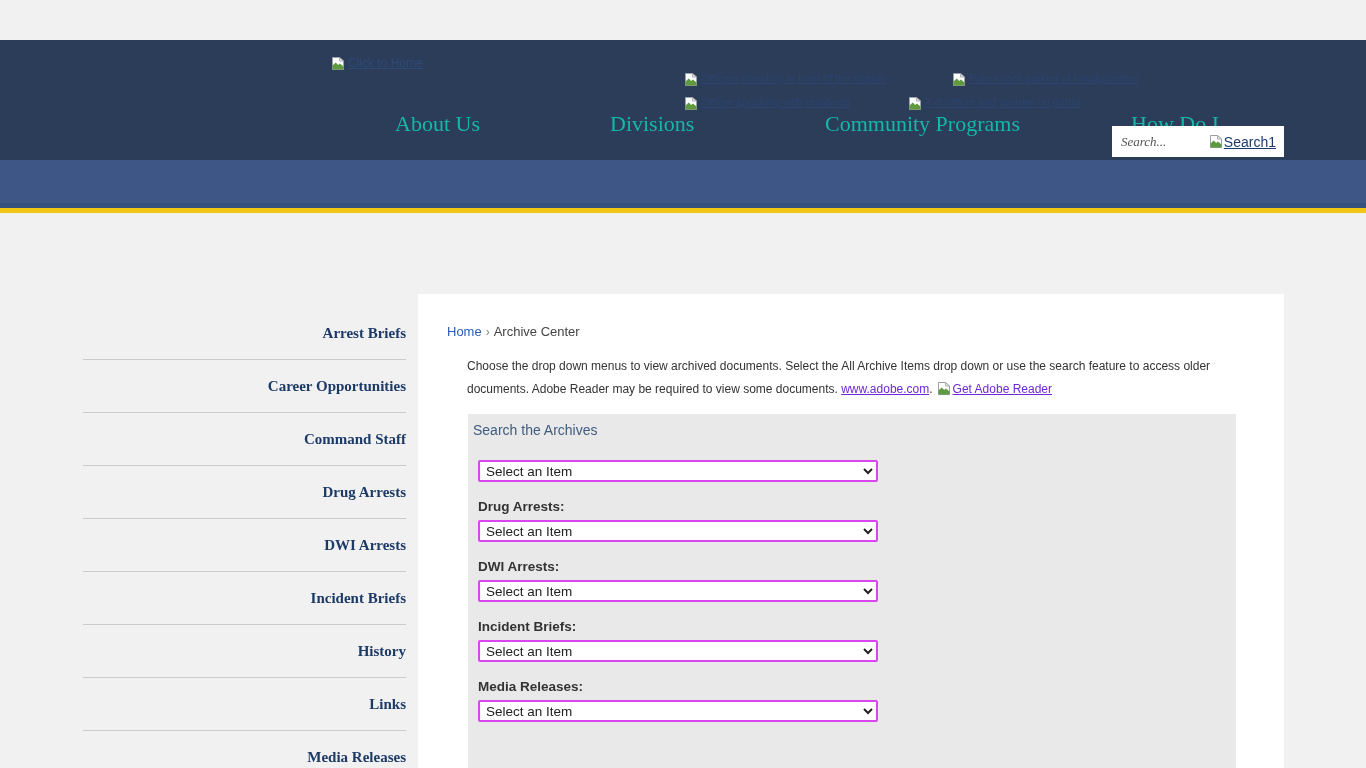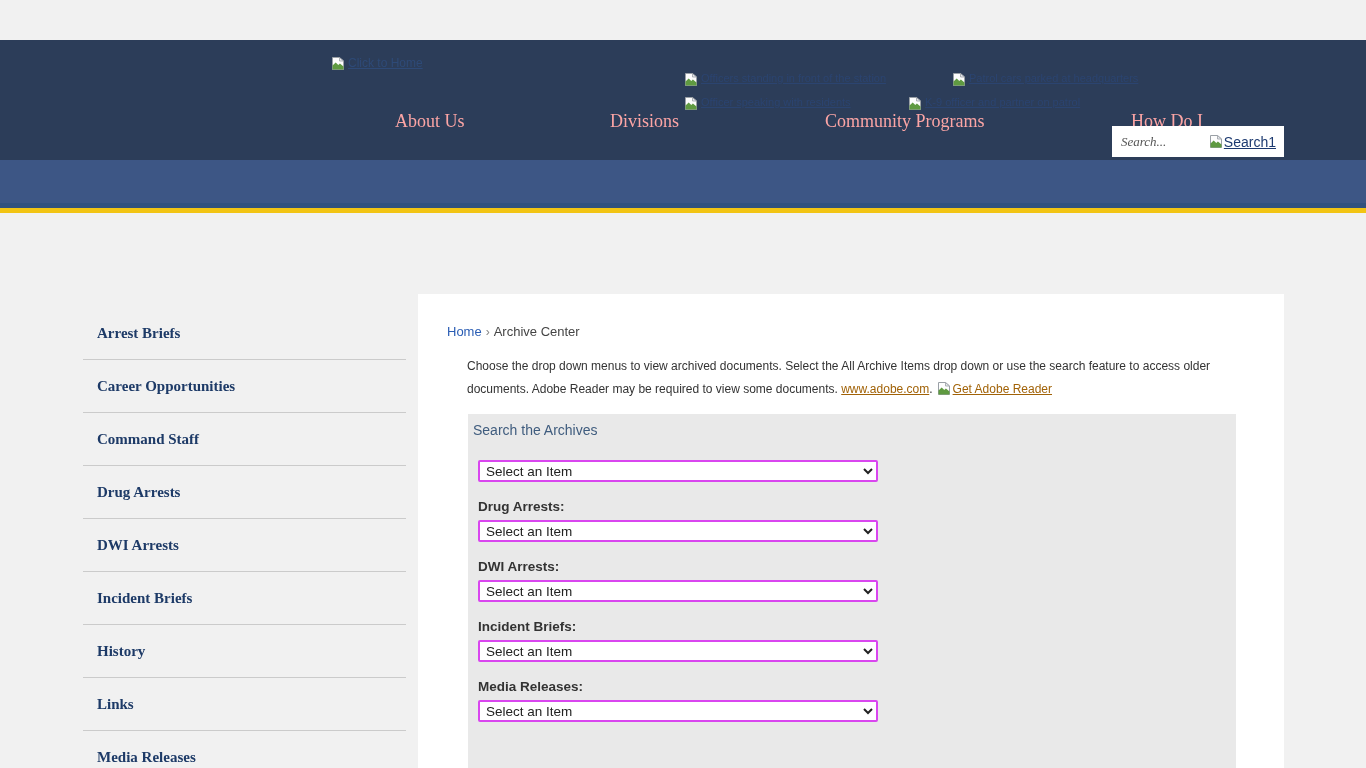--- a/index.html
+++ b/index.html
@@ -17,49 +17,49 @@
   .img-link { position:absolute; display:flex; align-items:flex-start; gap:3px;
               text-decoration:underline; color:#2b4470; font-size:11px; cursor:pointer; }
   .img-link .bi { flex:0 0 auto; }
   .logo-link { left:331px; top:16px; font-size:12px; color:#2e4a77; }
   .banner-a  { left:684px; top:32px; }
   .banner-b  { left:952px; top:32px; }
   .banner-c  { left:684px; top:56px; }
   .banner-d  { left:908px; top:56px; }
 
   
-  .nav-item { position:absolute; top:71px; color:#fca5a5; font-size:18px;
+  .nav-item { position:absolute; top:71px; color:#14b8a6; font-size:22px;
               font-family:"Liberation Serif", serif; cursor:pointer; white-space:nowrap; }
   .nav-about { left:395px; } .nav-divisions { left:610px; }
   .nav-community { left:825px; } .nav-howdoi { left:1131px; }
 
   
   .search-box { position:absolute; left:1112px; top:86px; width:172px; height:31px;
                 background:#ffffff; display:flex; align-items:center; }
   .search-box input { border:none; outline:none; width:92px; height:27px; padding-left:9px;
                       font-size:13px; font-family:Liberation Serif, serif; color:#333; background:transparent; }
   .search-box input::placeholder { font-style:italic; color:#555; }
   .search-go { display:flex; align-items:center; gap:1px; margin-left:auto; margin-right:8px;
                font-size:14px; color:#1d3a70; text-decoration:underline; cursor:pointer; }
 
   
   .sidebar { position:absolute; left:83px; top:267px; width:323px; }
   .side-item { height:53px; line-height:53px; padding-left:14px; border-bottom:1px solid #cbcbcb;
                font-family:"Liberation Serif", serif; font-weight:bold; font-size:15px;
-               color:#1d3a67; cursor:pointer; white-space:nowrap; }
+               color:#1d3a67; cursor:pointer; white-space:nowrap;text-align:right; }
   .side-item:last-child { border-bottom:none; }
 
   
   .main-panel { position:absolute; left:418px; top:254px; width:866px; height:514px; background:#ffffff; }
   .breadcrumb { position:absolute; left:29px; top:30px; font-size:13px; color:#444; }
   .breadcrumb .home { color:#2a5db4; text-decoration:none; cursor:pointer; }
   .breadcrumb .sep  { color:#888; margin:0 4px; font-size:12px; }
   .intro { position:absolute; left:49px; top:61px; width:766px; font-size:12px;
            line-height:23px; color:#333; }
-  .intro a { color:#a16207; text-decoration:underline; cursor:pointer; }
+  .intro a { color:#6d28d9; text-decoration:underline; cursor:pointer; }
   .intro .bi { vertical-align:-3px; margin:0 2px 0 4px; }
 
   .archive-panel { position:absolute; left:50px; top:120px; width:768px; height:394px;
                    background:#e9e9e9; padding-top:7px; }
   .archive-search-link { display:inline-block; margin-left:5px; font-size:14px;
                          color:#3f5c7e; cursor:pointer;text-align:center; }
   .group { margin:17px 0 0 10px; }
   .group:first-of-type { margin-top:21px; }
   .group label { display:block; font-size:13.5px; font-weight:bold; color:#333; margin-bottom:6px; }
   .group select { width:400px; height:22px; font-size:13.5px; font-family:"Liberation Sans", sans-serif;

